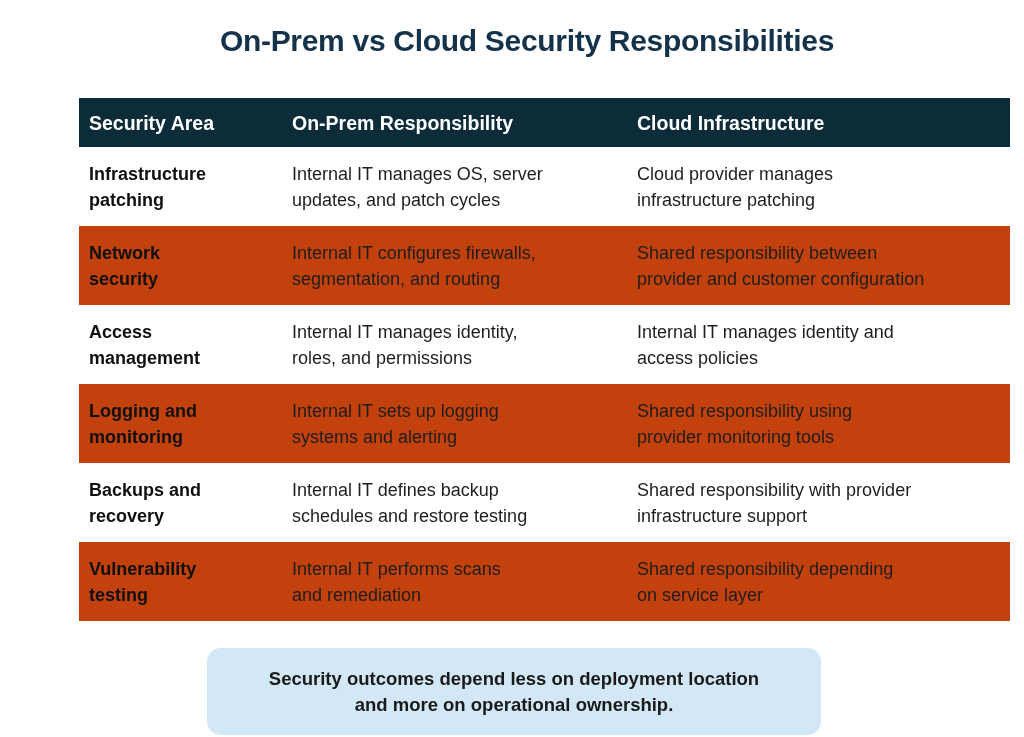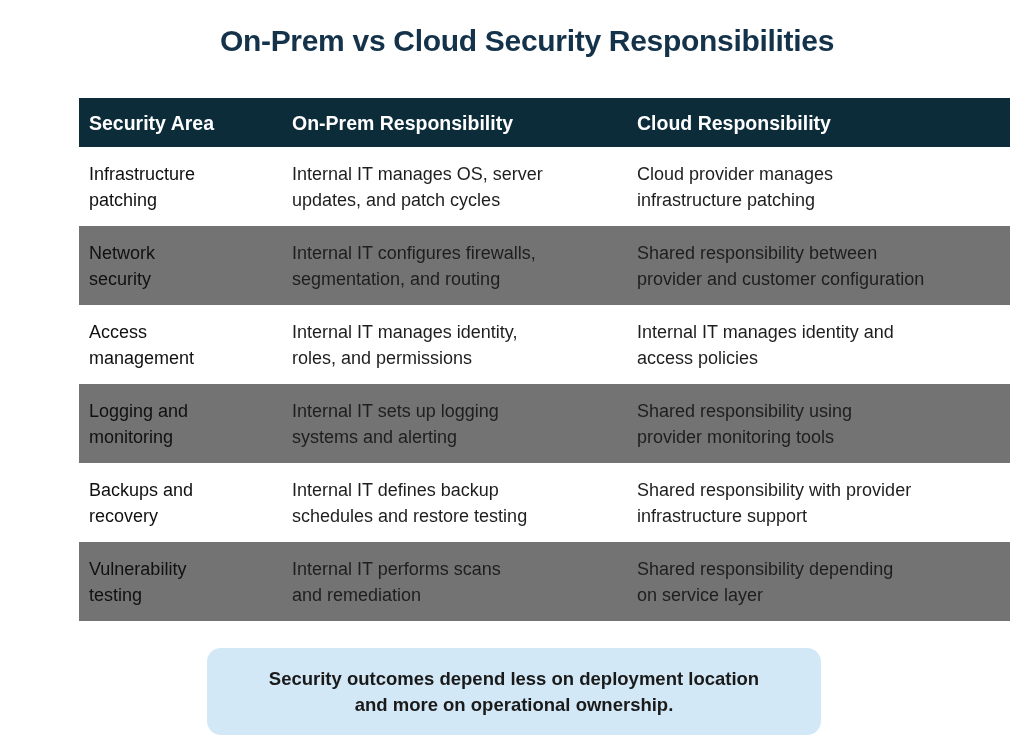--- a/index.html
+++ b/index.html
@@ -47,35 +47,35 @@
   .thead .cell {
     color: #ffffff;
     font-weight: bold;
     font-size: 19.5px;
   }
   .tbody-row {
     height: 79px;
     background: #ffffff;
   }
   .tbody-row.alt {
-    background: #737373;
+    background: #c2410c;
   }
   .cell {
     display: flex;
     align-items: center;
     padding-left: 10px;
     padding-right: 6px;
     box-sizing: border-box;
     font-size: 18px;
     line-height: 26px;
     color: #1e1e1e;
     white-space: pre-line;
   }
   .cell.area {
-    font-weight: normal;
+    font-weight: bold;
     color: #101010;
   }
   .footer-note {
     position: absolute;
     top: 648px;
     left: 207px;
     width: 614px;
     height: 87px;
     background: #d3e8f6;
     border-radius: 14px;
@@ -95,21 +95,21 @@
 
 <div class="page">
 
   <div class="title">On-Prem vs Cloud Security Responsibilities</div>
 
   <div class="table">
 
     <div class="trow thead">
       <div class="cell">Security Area</div>
       <div class="cell">On-Prem Responsibility</div>
-      <div class="cell">Cloud Responsibility</div>
+      <div class="cell">Cloud Infrastructure</div>
     </div>
 
     <div class="trow tbody-row">
       <div class="cell area">Infrastructure
 patching</div>
       <div class="cell">Internal IT manages OS, server
 updates, and patch cycles</div>
       <div class="cell">Cloud provider manages
 infrastructure patching</div>
     </div>

